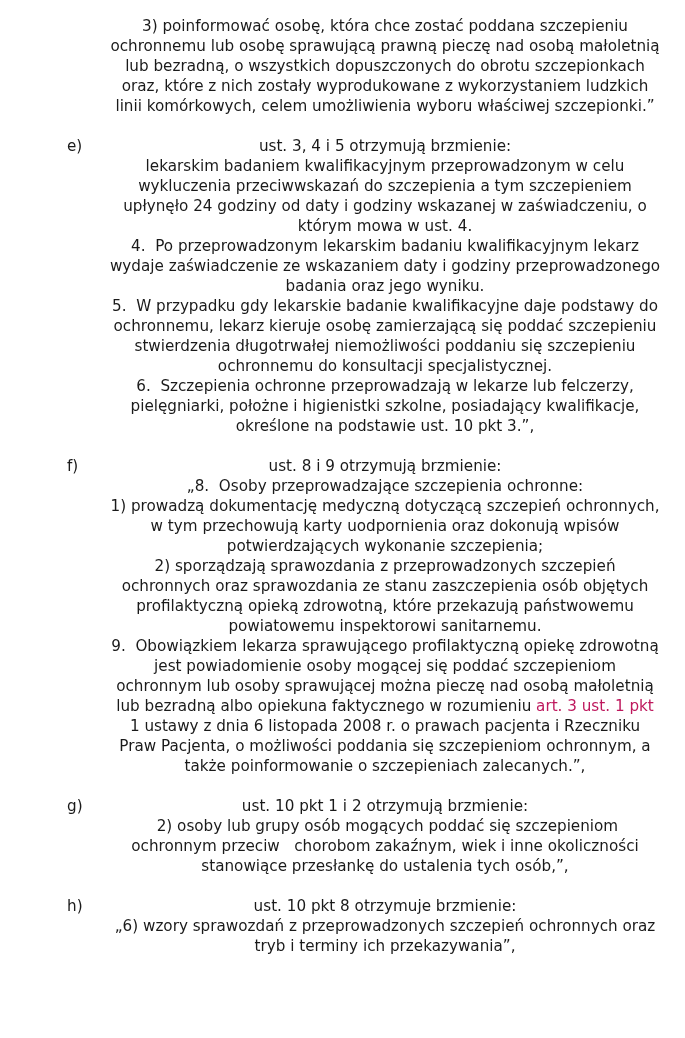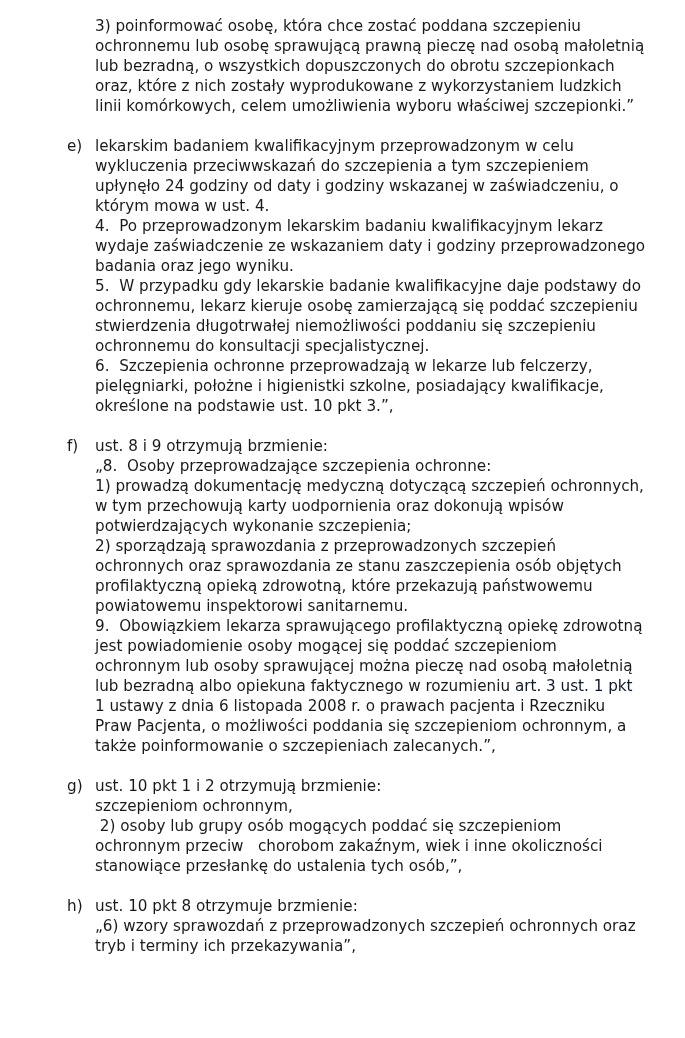--- a/index.html
+++ b/index.html
@@ -32,40 +32,42 @@
       margin-top: 20px;
     }
     .marker {
       position: absolute;
       left: 67px;
       top: 0;
     }
     .line {
       display: block;
       white-space: pre;
+      text-align: center;
     }
     .link {
-      color: #0f172a;
+      color: #be185d;
     }
   </style>
 </head>
 <body>
 
 <div class="doc">
 
   <div class="block">
     <span class="line">3) poinformować osobę, która chce zostać poddana szczepieniu</span>
     <span class="line">ochronnemu lub osobę sprawującą prawną pieczę nad osobą małoletnią</span>
     <span class="line">lub bezradną, o wszystkich dopuszczonych do obrotu szczepionkach</span>
     <span class="line">oraz, które z nich zostały wyprodukowane z wykorzystaniem ludzkich</span>
     <span class="line">linii komórkowych, celem umożliwienia wyboru właściwej szczepionki.”</span>
   </div>
 
   <div class="block">
     <span class="marker">e)</span>
+    <span class="line">ust. 3, 4 i 5 otrzymują brzmienie:</span>
     <span class="line">lekarskim badaniem kwalifikacyjnym przeprowadzonym w celu</span>
     <span class="line">wykluczenia przeciwwskazań do szczepienia a tym szczepieniem</span>
     <span class="line">upłynęło 24 godziny od daty i godziny wskazanej w zaświadczeniu, o</span>
     <span class="line">którym mowa w ust. 4.</span>
     <span class="line">4.  Po przeprowadzonym lekarskim badaniu kwalifikacyjnym lekarz</span>
     <span class="line">wydaje zaświadczenie ze wskazaniem daty i godziny przeprowadzonego</span>
     <span class="line">badania oraz jego wyniku.</span>
     <span class="line">5.  W przypadku gdy lekarskie badanie kwalifikacyjne daje podstawy do</span>
     <span class="line">ochronnemu, lekarz kieruje osobę zamierzającą się poddać szczepieniu</span>
     <span class="line">stwierdzenia długotrwałej niemożliwości poddaniu się szczepieniu</span>
@@ -91,21 +93,20 @@
     <span class="line">ochronnym lub osoby sprawującej można pieczę nad osobą małoletnią</span>
     <span class="line"><span>lub bezradną albo opiekuna faktycznego w rozumieniu </span><span class="link">art. 3 ust. 1 pkt</span><span></span></span>
     <span class="line">1 ustawy z dnia 6 listopada 2008 r. o prawach pacjenta i Rzeczniku</span>
     <span class="line">Praw Pacjenta, o możliwości poddania się szczepieniom ochronnym, a</span>
     <span class="line">także poinformowanie o szczepieniach zalecanych.”,</span>
   </div>
 
   <div class="block">
     <span class="marker">g)</span>
     <span class="line">ust. 10 pkt 1 i 2 otrzymują brzmienie:</span>
-    <span class="line">szczepieniom ochronnym,</span>
     <span class="line"> 2) osoby lub grupy osób mogących poddać się szczepieniom</span>
     <span class="line">ochronnym przeciw   chorobom zakaźnym, wiek i inne okoliczności</span>
     <span class="line">stanowiące przesłankę do ustalenia tych osób,”,</span>
   </div>
 
   <div class="block">
     <span class="marker">h)</span>
     <span class="line">ust. 10 pkt 8 otrzymuje brzmienie:</span>
     <span class="line">„6) wzory sprawozdań z przeprowadzonych szczepień ochronnych oraz</span>
     <span class="line">tryb i terminy ich przekazywania”,</span>

